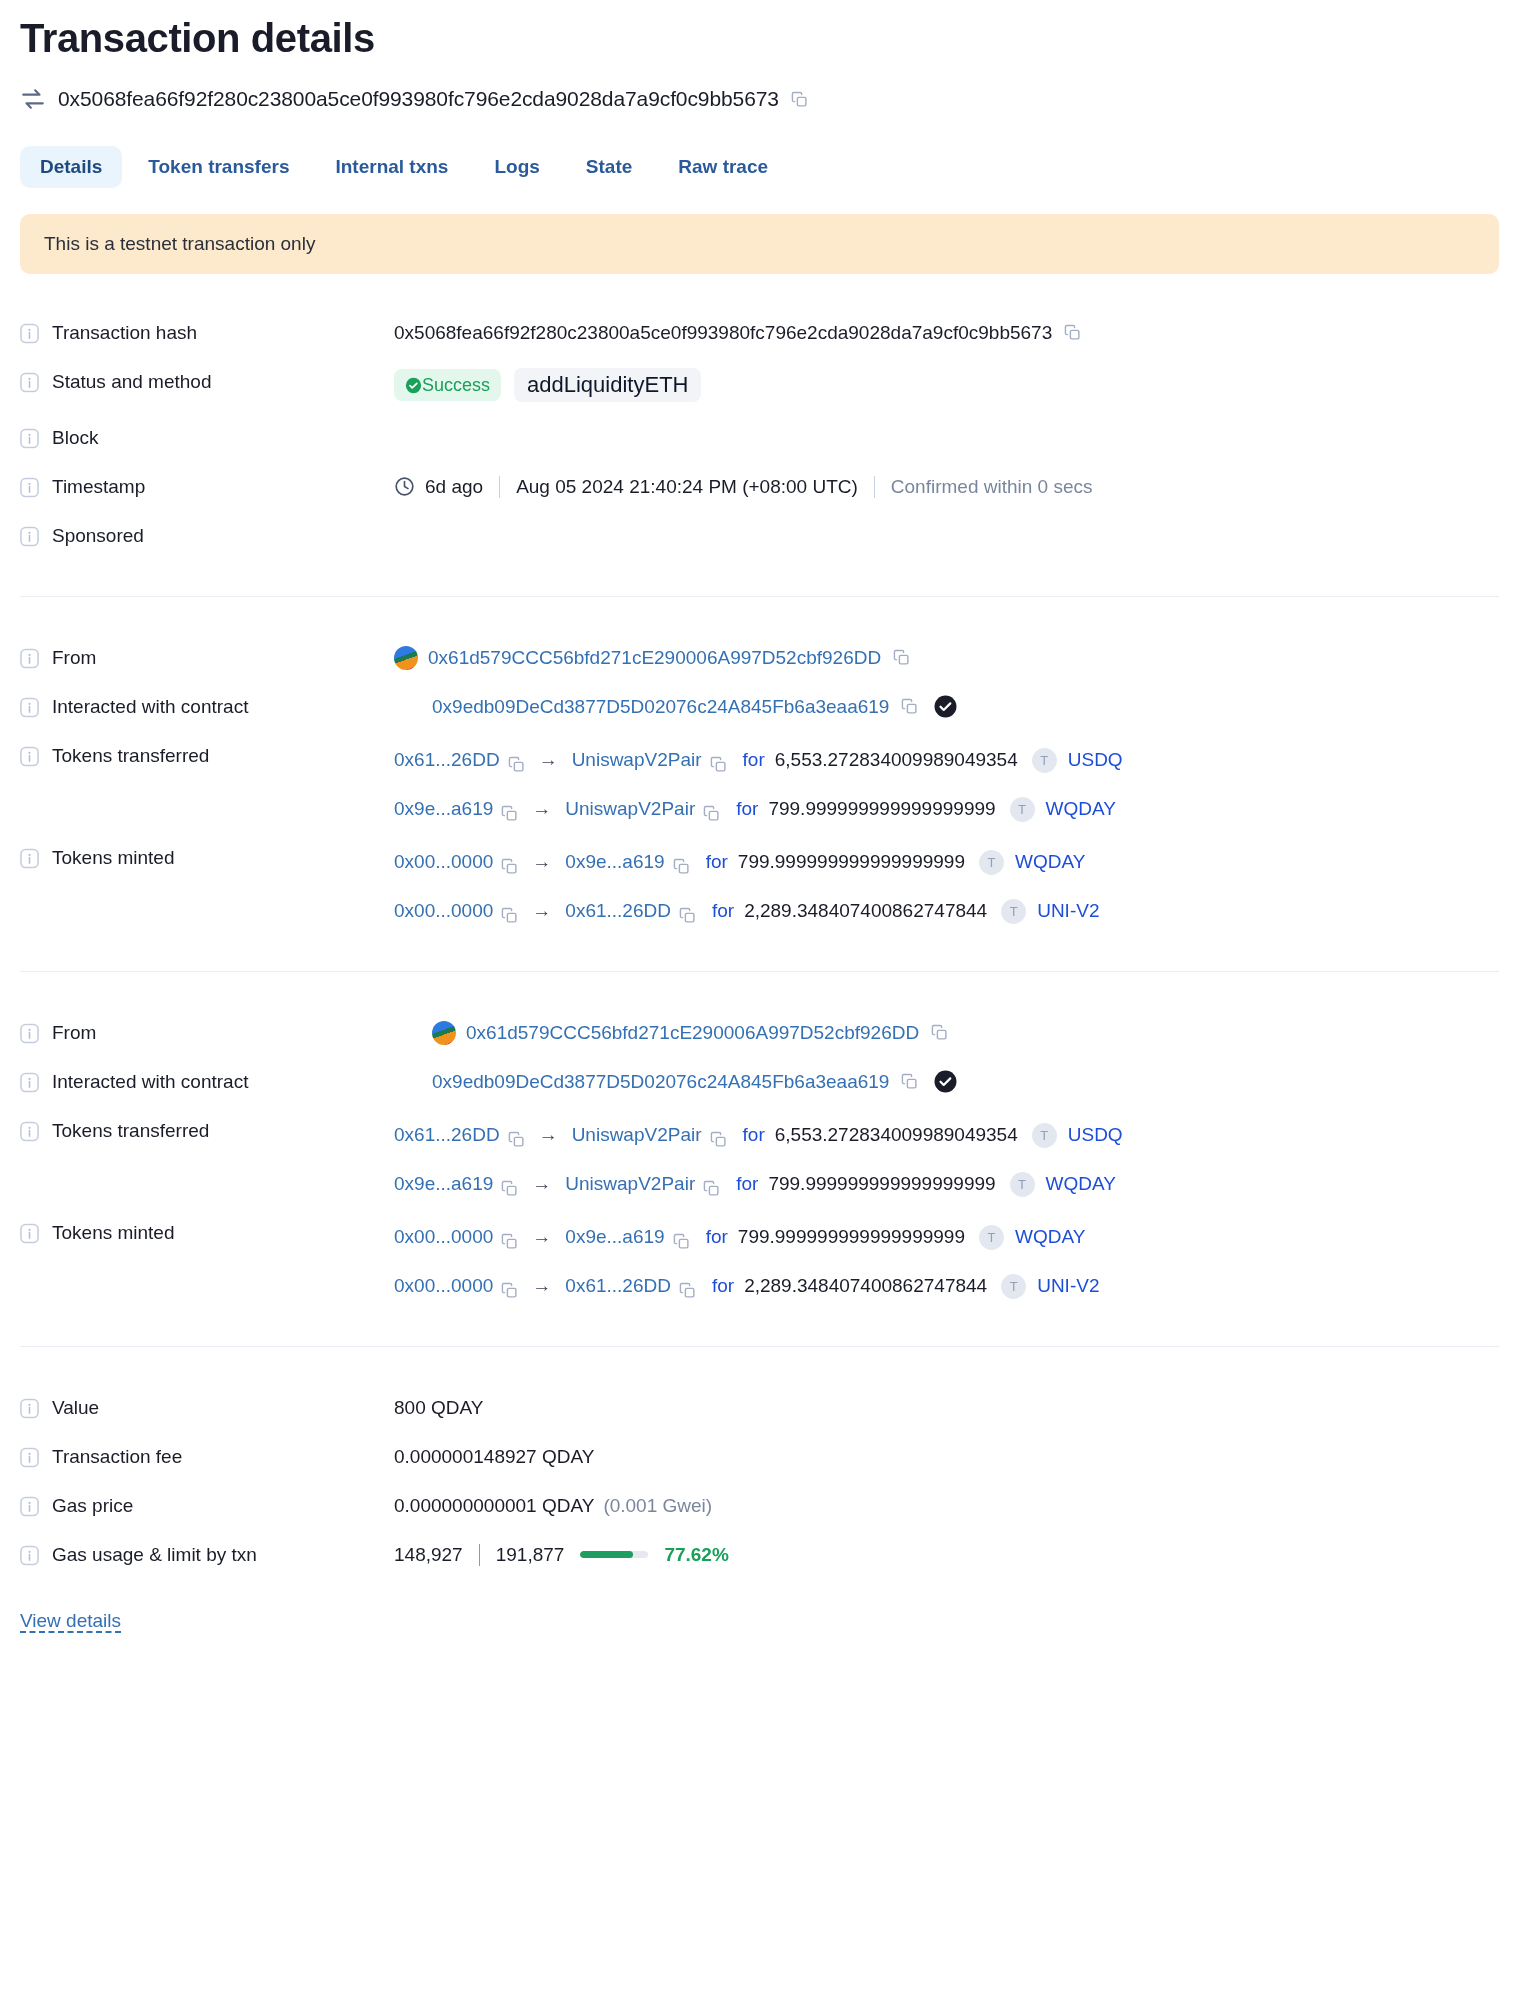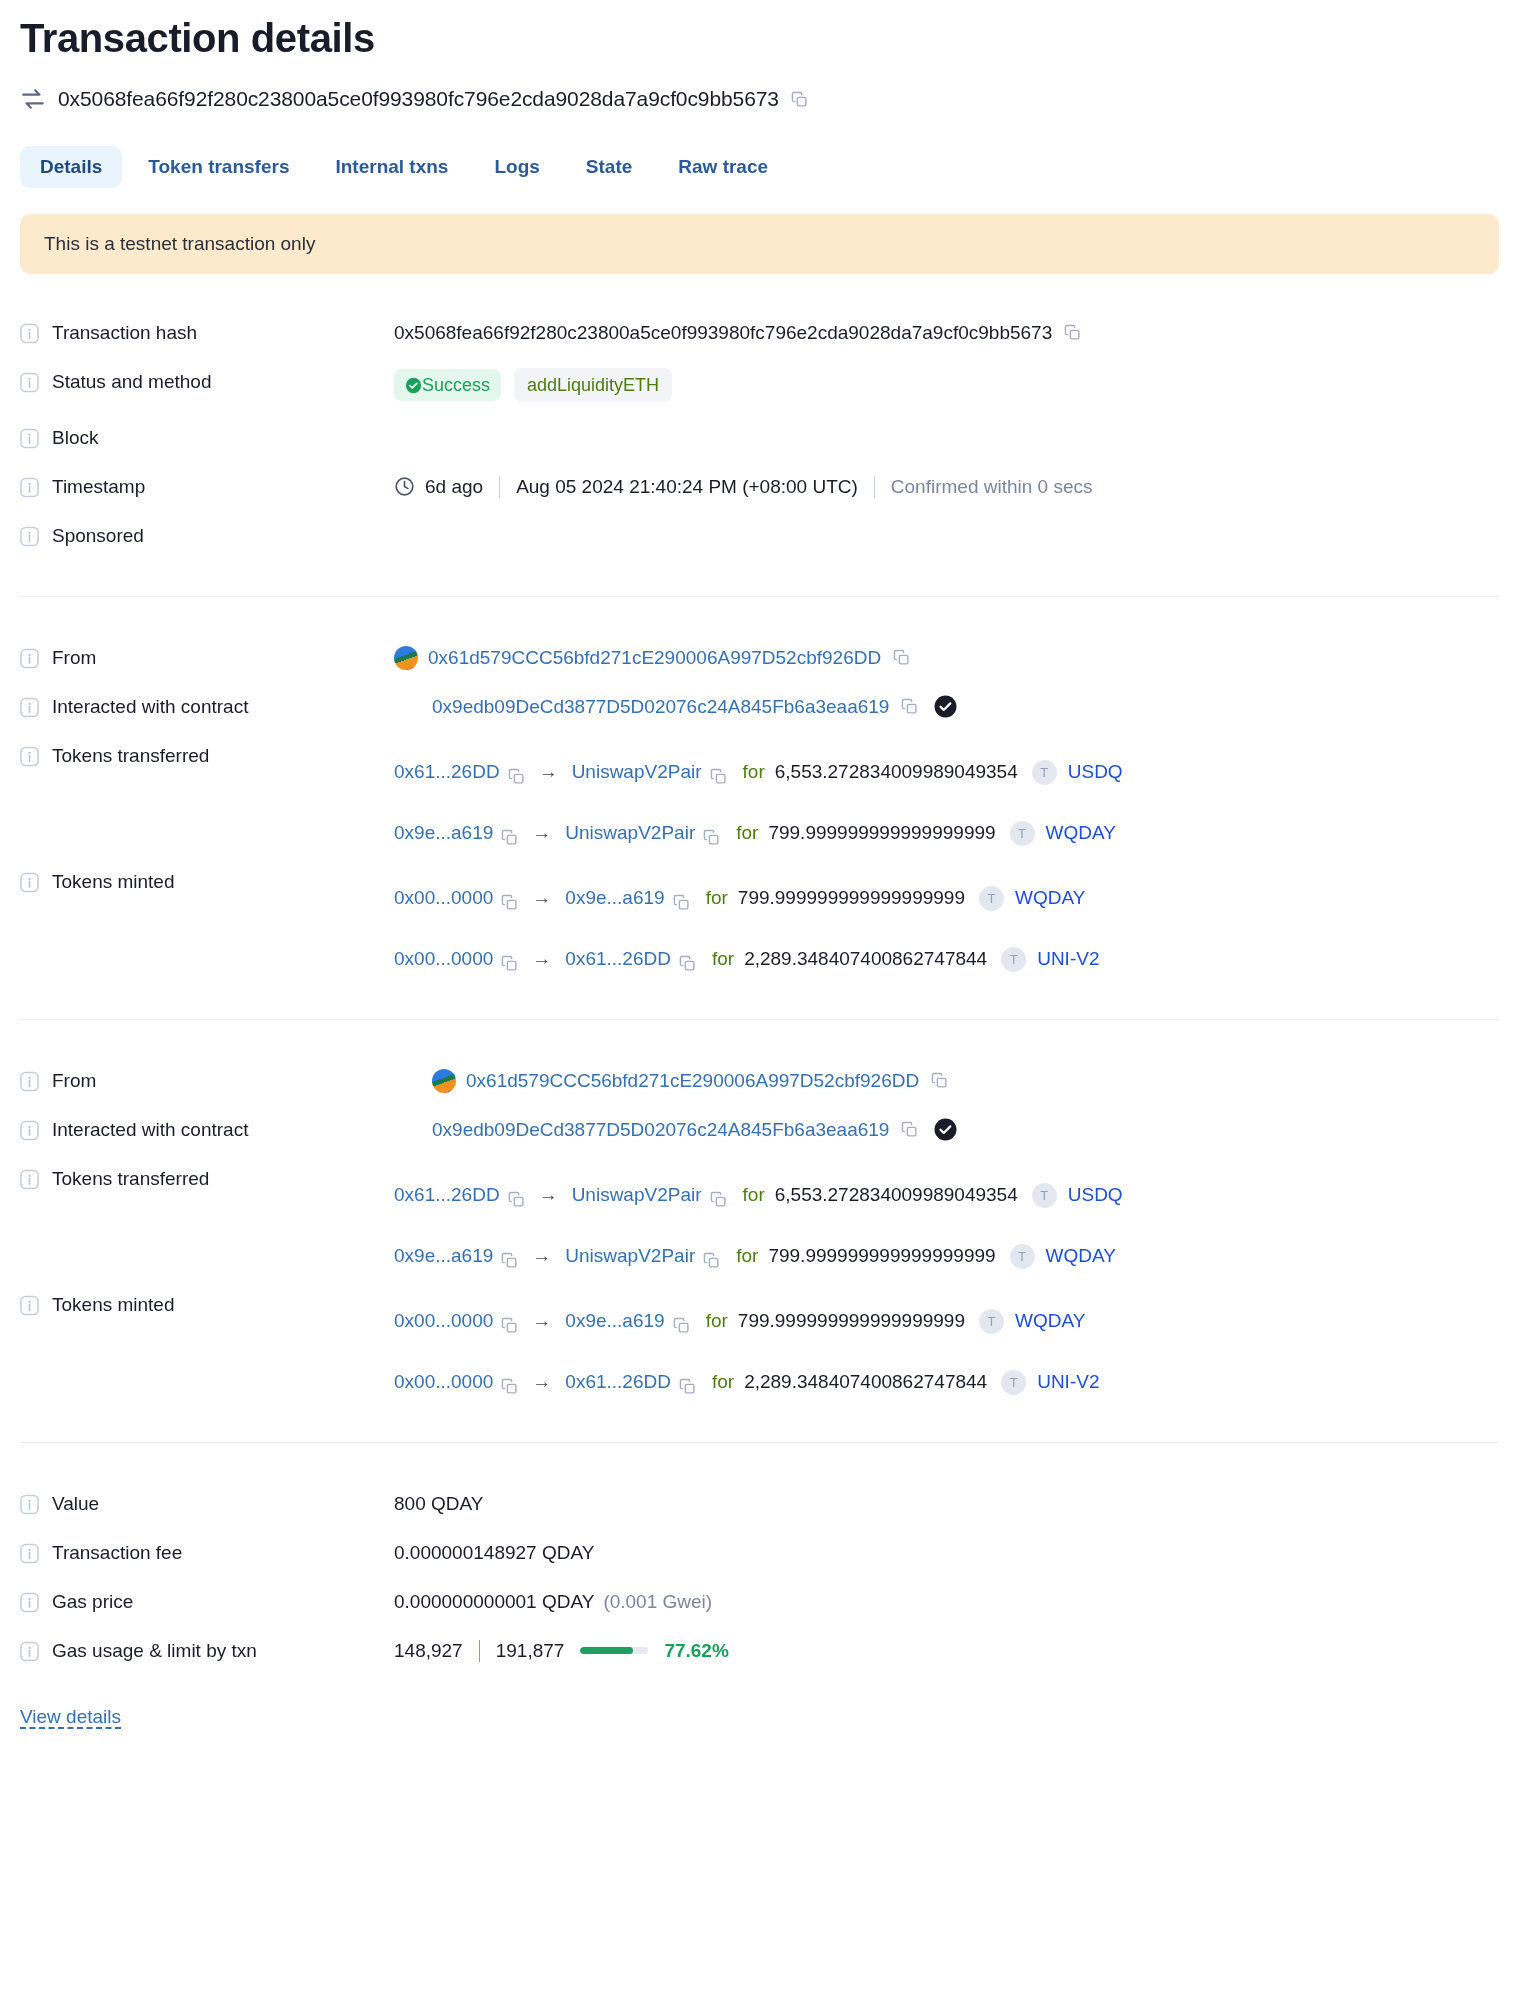--- a/index.html
+++ b/index.html
@@ -162,24 +162,24 @@
     line-height: 22px;
   }
   .check-circle {
     width: 17px; height: 17px; flex: none;
   }
   .check-circle svg { display:block; width:100%; height:100%; }
   .badge-method {
     display: inline-flex;
     align-items: center;
     background: #f3f4f7;
-    color: #4d7c0f;
+    color: #0f172a;
     border-radius: 8px;
     padding: 6px 13px;
-    font-size: 18px;
+    font-size: 22px;
     line-height: 22px;
     margin-left: 13px;
   }
 
   
   .avatar {
     width: 24px; height: 24px;
     border-radius: 50%;
     flex: none;
     margin-right: 10px;
@@ -208,21 +208,21 @@
     font-size: 19px;
     line-height: 27px;
     white-space: nowrap;
   }
   .tline .arrow {
     color: #3c4456;
     margin: 0 14px;
     font-size: 19px;
   }
   .tline .copy-icon { margin-left: 8px; margin-right: 0; }
-  .tline .for { color: #4d7c0f; margin: 16px 10px 0 16px; }
+  .tline .for { color: #1d4ed8; margin: 4px 10px 0 16px; }
   .tline .amount { color: #1a1d29; }
   .token-chip {
     display: inline-flex;
     align-items: center;
     justify-content: center;
     width: 25px; height: 25px;
     border-radius: 50%;
     background: #e3e8f0;
     color: #93a0b5;
     font-size: 13px;

